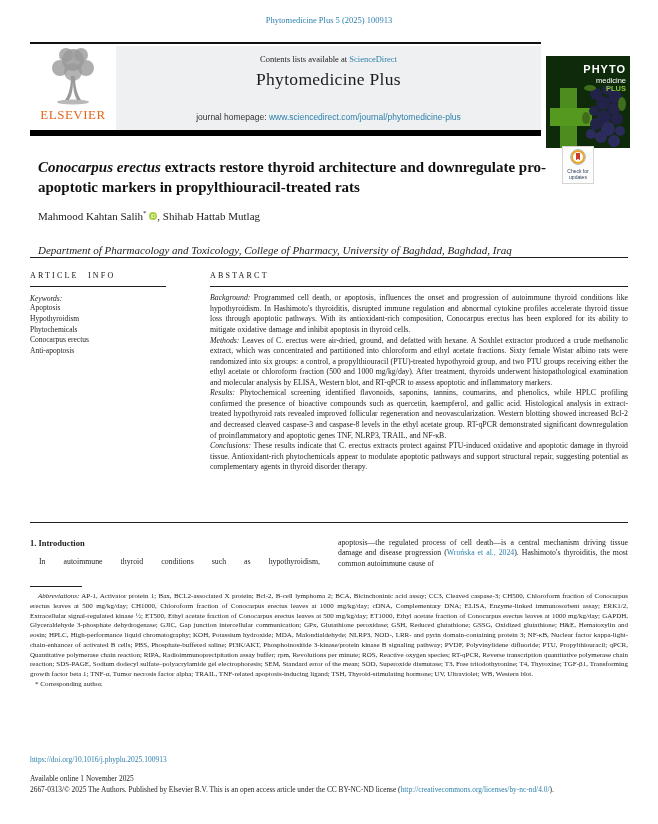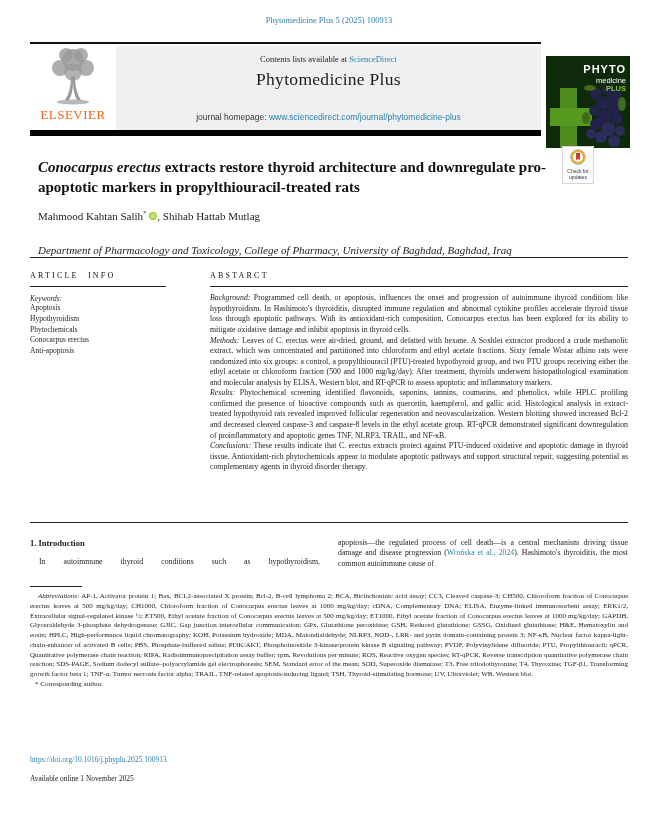--- a/index.html
+++ b/index.html
@@ -192,15 +192,18 @@
     <div class="fn-abbr">
       <span class="fn-abbr-label">Abbreviations:</span><span> AP-1, Activator protein 1; Bax, BCL2-associated X protein; Bcl-2, B-cell lymphoma 2; BCA, Bicinchoninic acid assay; CC3, Cleaved caspase-3; CH500, Chloroform fraction of Conocarpus erectus leaves at 500 mg/kg/day; CH1000, Chloroform fraction of Conocarpus erectus leaves at 1000 mg/kg/day; cDNA, Complementary DNA; ELISA, Enzyme-linked immunosorbent assay; ERK1/2, Extracellular signal-regulated kinase ½; ET500, Ethyl acetate fraction of Conocarpus erectus leaves at 500 mg/kg/day; ET1000, Ethyl acetate fraction of Conocarpus erectus leaves at 1000 mg/kg/day; GAPDH, Glyceraldehyde 3-phosphate dehydrogenase; GJIC, Gap junction intercellular communication; GPx, Glutathione peroxidase; GSH, Reduced glutathione; GSSG, Oxidized glutathione; H&amp;E, Hematoxylin and eosin; HPLC, High-performance liquid chromatography; KOH, Potassium hydroxide; MDA, Malondialdehyde; NLRP3, NOD-, LRR- and pyrin domain-containing protein 3; NF-κB, Nuclear factor kappa-light-chain-enhancer of activated B cells; PBS, Phosphate-buffered saline; PI3K/AKT, Phosphoinositide 3-kinase/protein kinase B signaling pathway; PVDF, Polyvinylidene difluoride; PTU, Propylthiouracil; qPCR, Quantitative polymerase chain reaction; RIPA, Radioimmunoprecipitation assay buffer; rpm, Revolutions per minute; ROS, Reactive oxygen species; RT-qPCR, Reverse transcription quantitative polymerase chain reaction; SDS-PAGE, Sodium dodecyl sulfate–polyacrylamide gel electrophoresis; SEM, Standard error of the mean; SOD, Superoxide dismutase; T3, Free triiodothyronine; T4, Thyroxine; TGF-β1, Transforming growth factor beta 1; TNF-α, Tumor necrosis factor alpha; TRAIL, TNF-related apoptosis-inducing ligand; TSH, Thyroid-stimulating hormone; UV, Ultraviolet; WB, Western blot.</span>
     </div>
     <div class="fn-corr">* Corresponding author.</div>
   </div>
 
   <div class="doi-line teal">https://doi.org/10.1016/j.phyplu.2025.100913</div>
 
   <div class="footer-block">
     <div class="avail">Available online 1 November 2025</div>
+    <div>
+      <span>2667-0313/© 2025 The Authors. Published by Elsevier B.V. This is an open access article under the CC BY-NC-ND license (</span><span class="teal">http://creativecommons.org/licenses/by-nc-nd/4.0/</span><span>).</span>
+    </div>
   </div>
 
 </div>
 
 </body></html>

